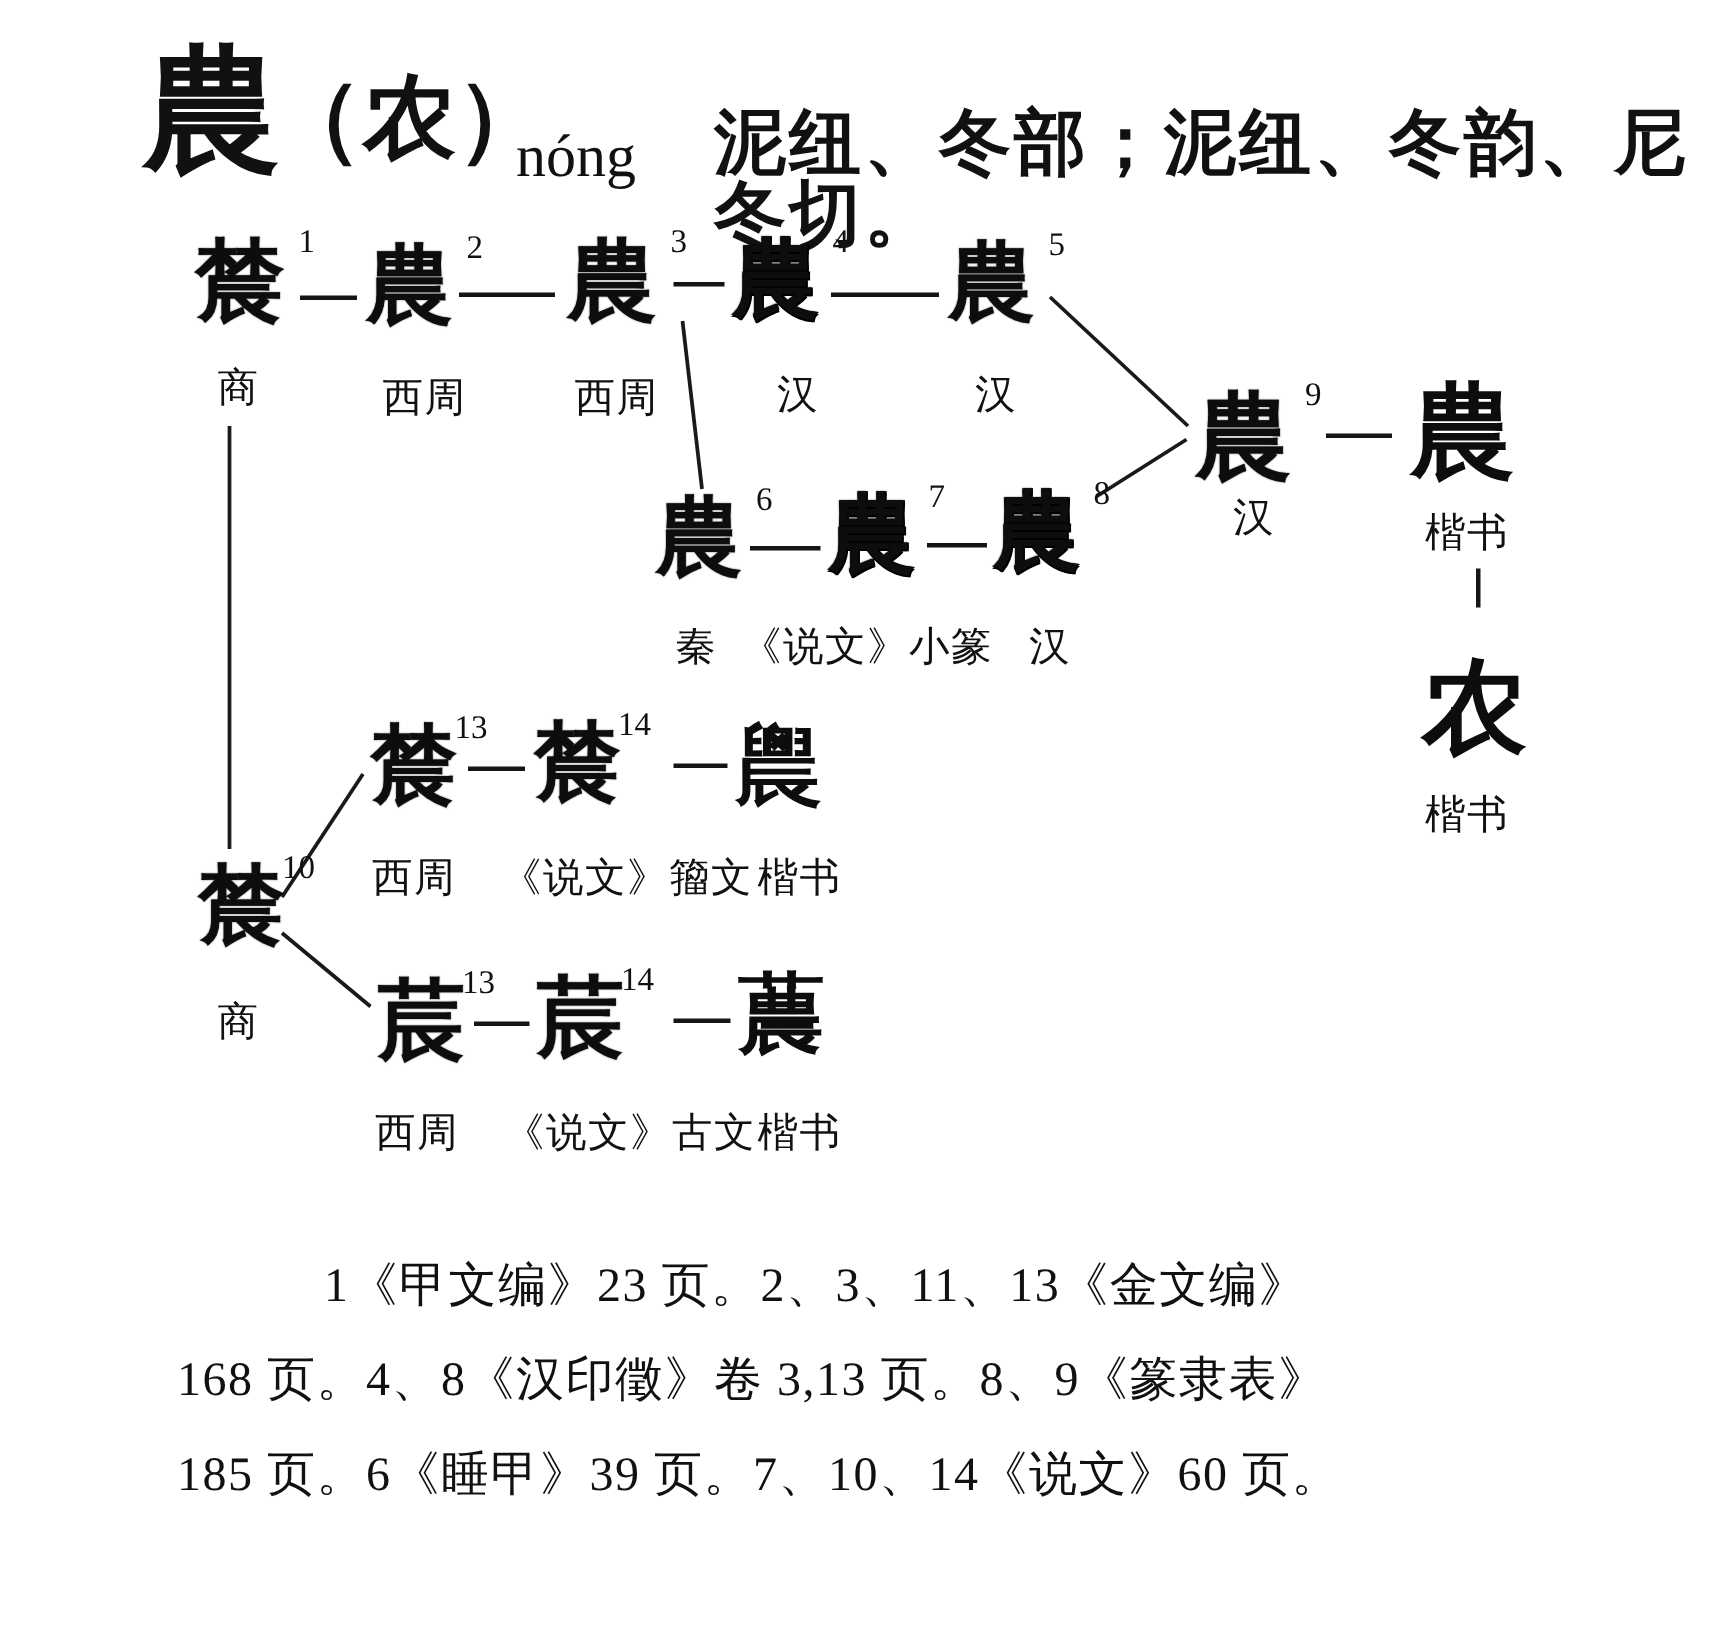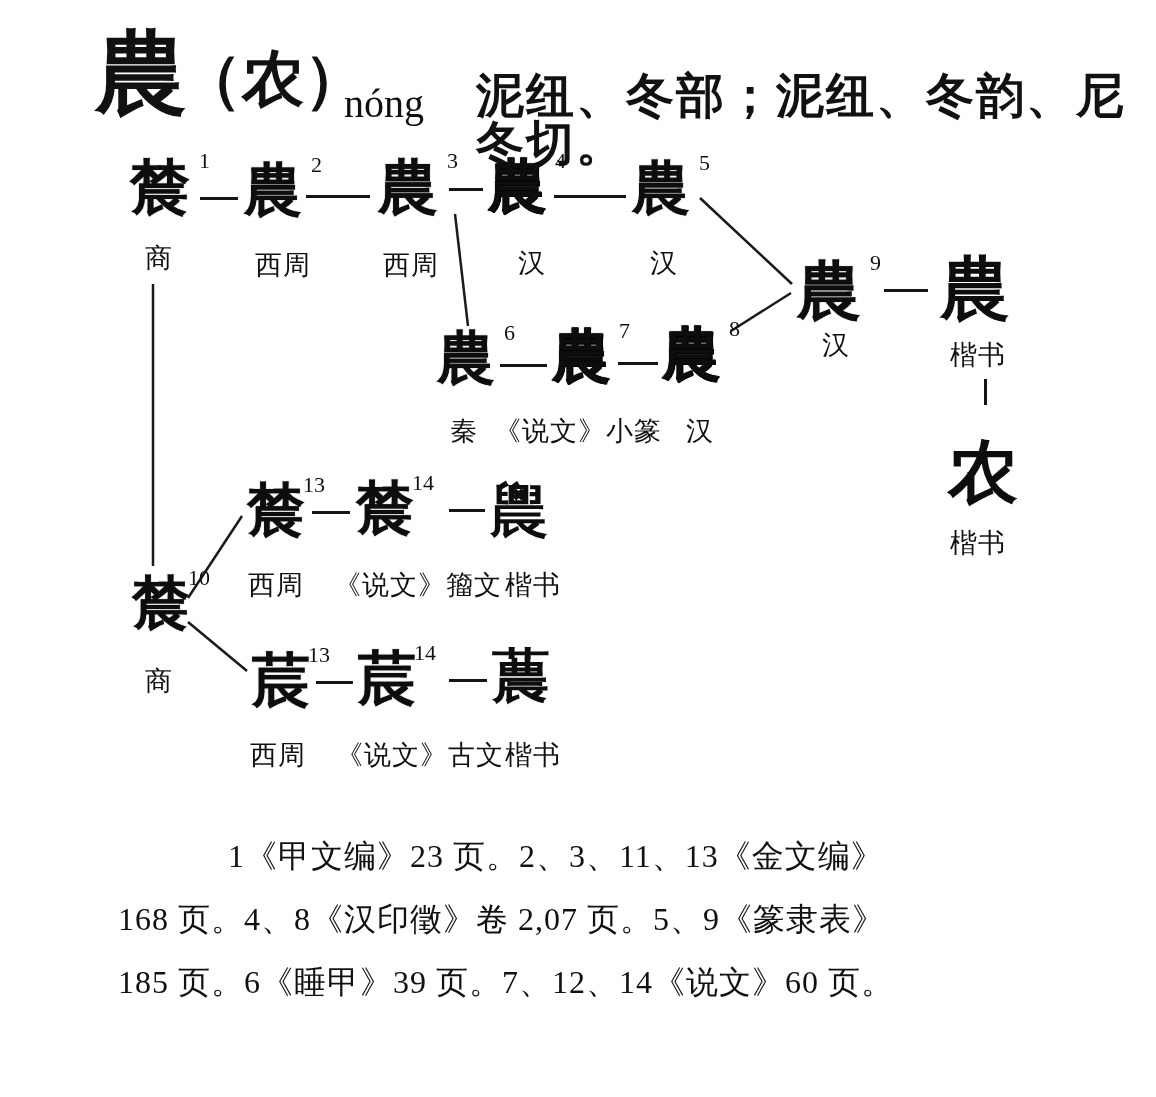--- a/index.html
+++ b/index.html
@@ -178,17 +178,17 @@
   <div class="hdash" style="left:449px;top:679px;width:38px"></div>
 
   <div class="node" style="left:492px;top:648px">
     <span class="glyph g58">蕽</span>
   </div>
 
   <div class="era" style="left:250px;top:742px">西周</div>
   <div class="era" style="left:336px;top:742px">《说文》古文</div>
   <div class="era" style="left:505px;top:742px">楷书</div>
 
-  <div class="ref-line" style="left:228px;top:840px">1《甲文编》23 页。2、3、11、13《金文编》</div>
-  <div class="ref-line" style="left:118px;top:903px">168 页。4、8《汉印徵》卷 2,07 页。5、9《篆隶表》</div>
-  <div class="ref-line" style="left:118px;top:966px">185 页。6《睡甲》39 页。7、12、14《说文》60 页。</div>
+  <div class="ref-line" style="left:216px;top:840px">1《甲文编》23 页。2、3、11、13《金文编》</div>
+  <div class="ref-line" style="left:118px;top:903px">168 页。4、8《汉印徵》卷 3,13 页。8、9《篆隶表》</div>
+  <div class="ref-line" style="left:118px;top:966px">185 页。6《睡甲》39 页。7、10、14《说文》60 页。</div>
 
 </div>
 
 </body></html>

